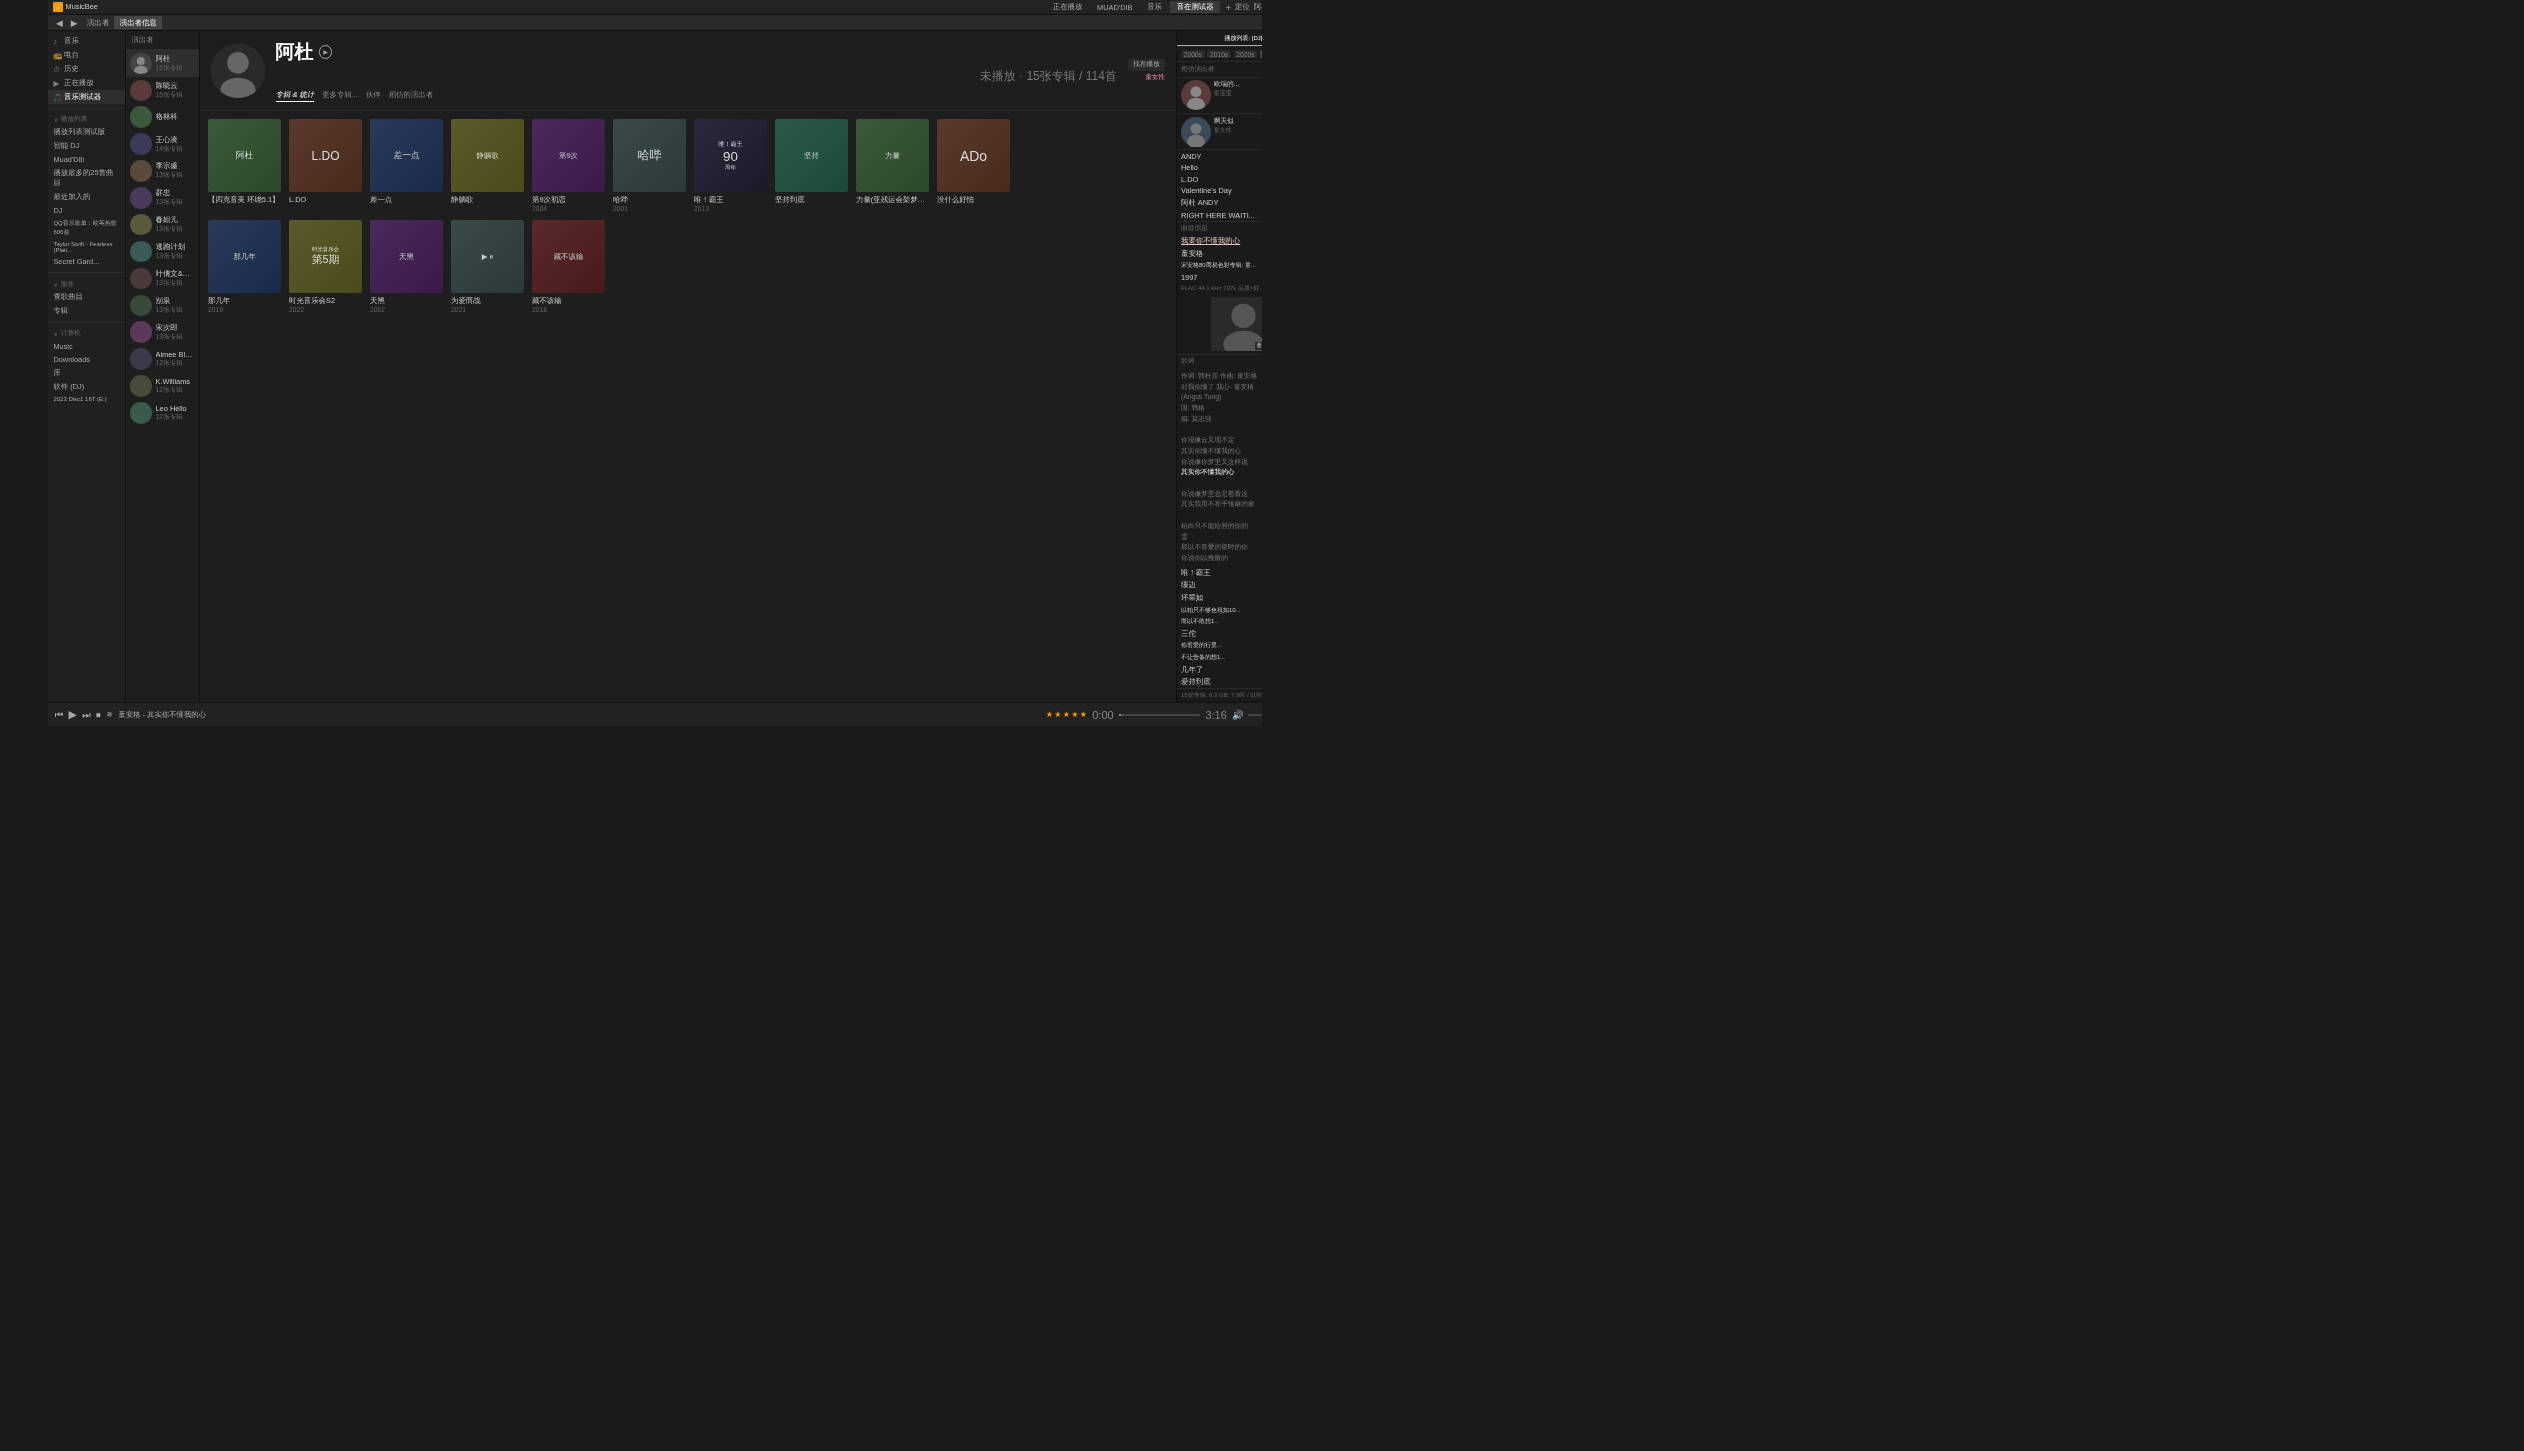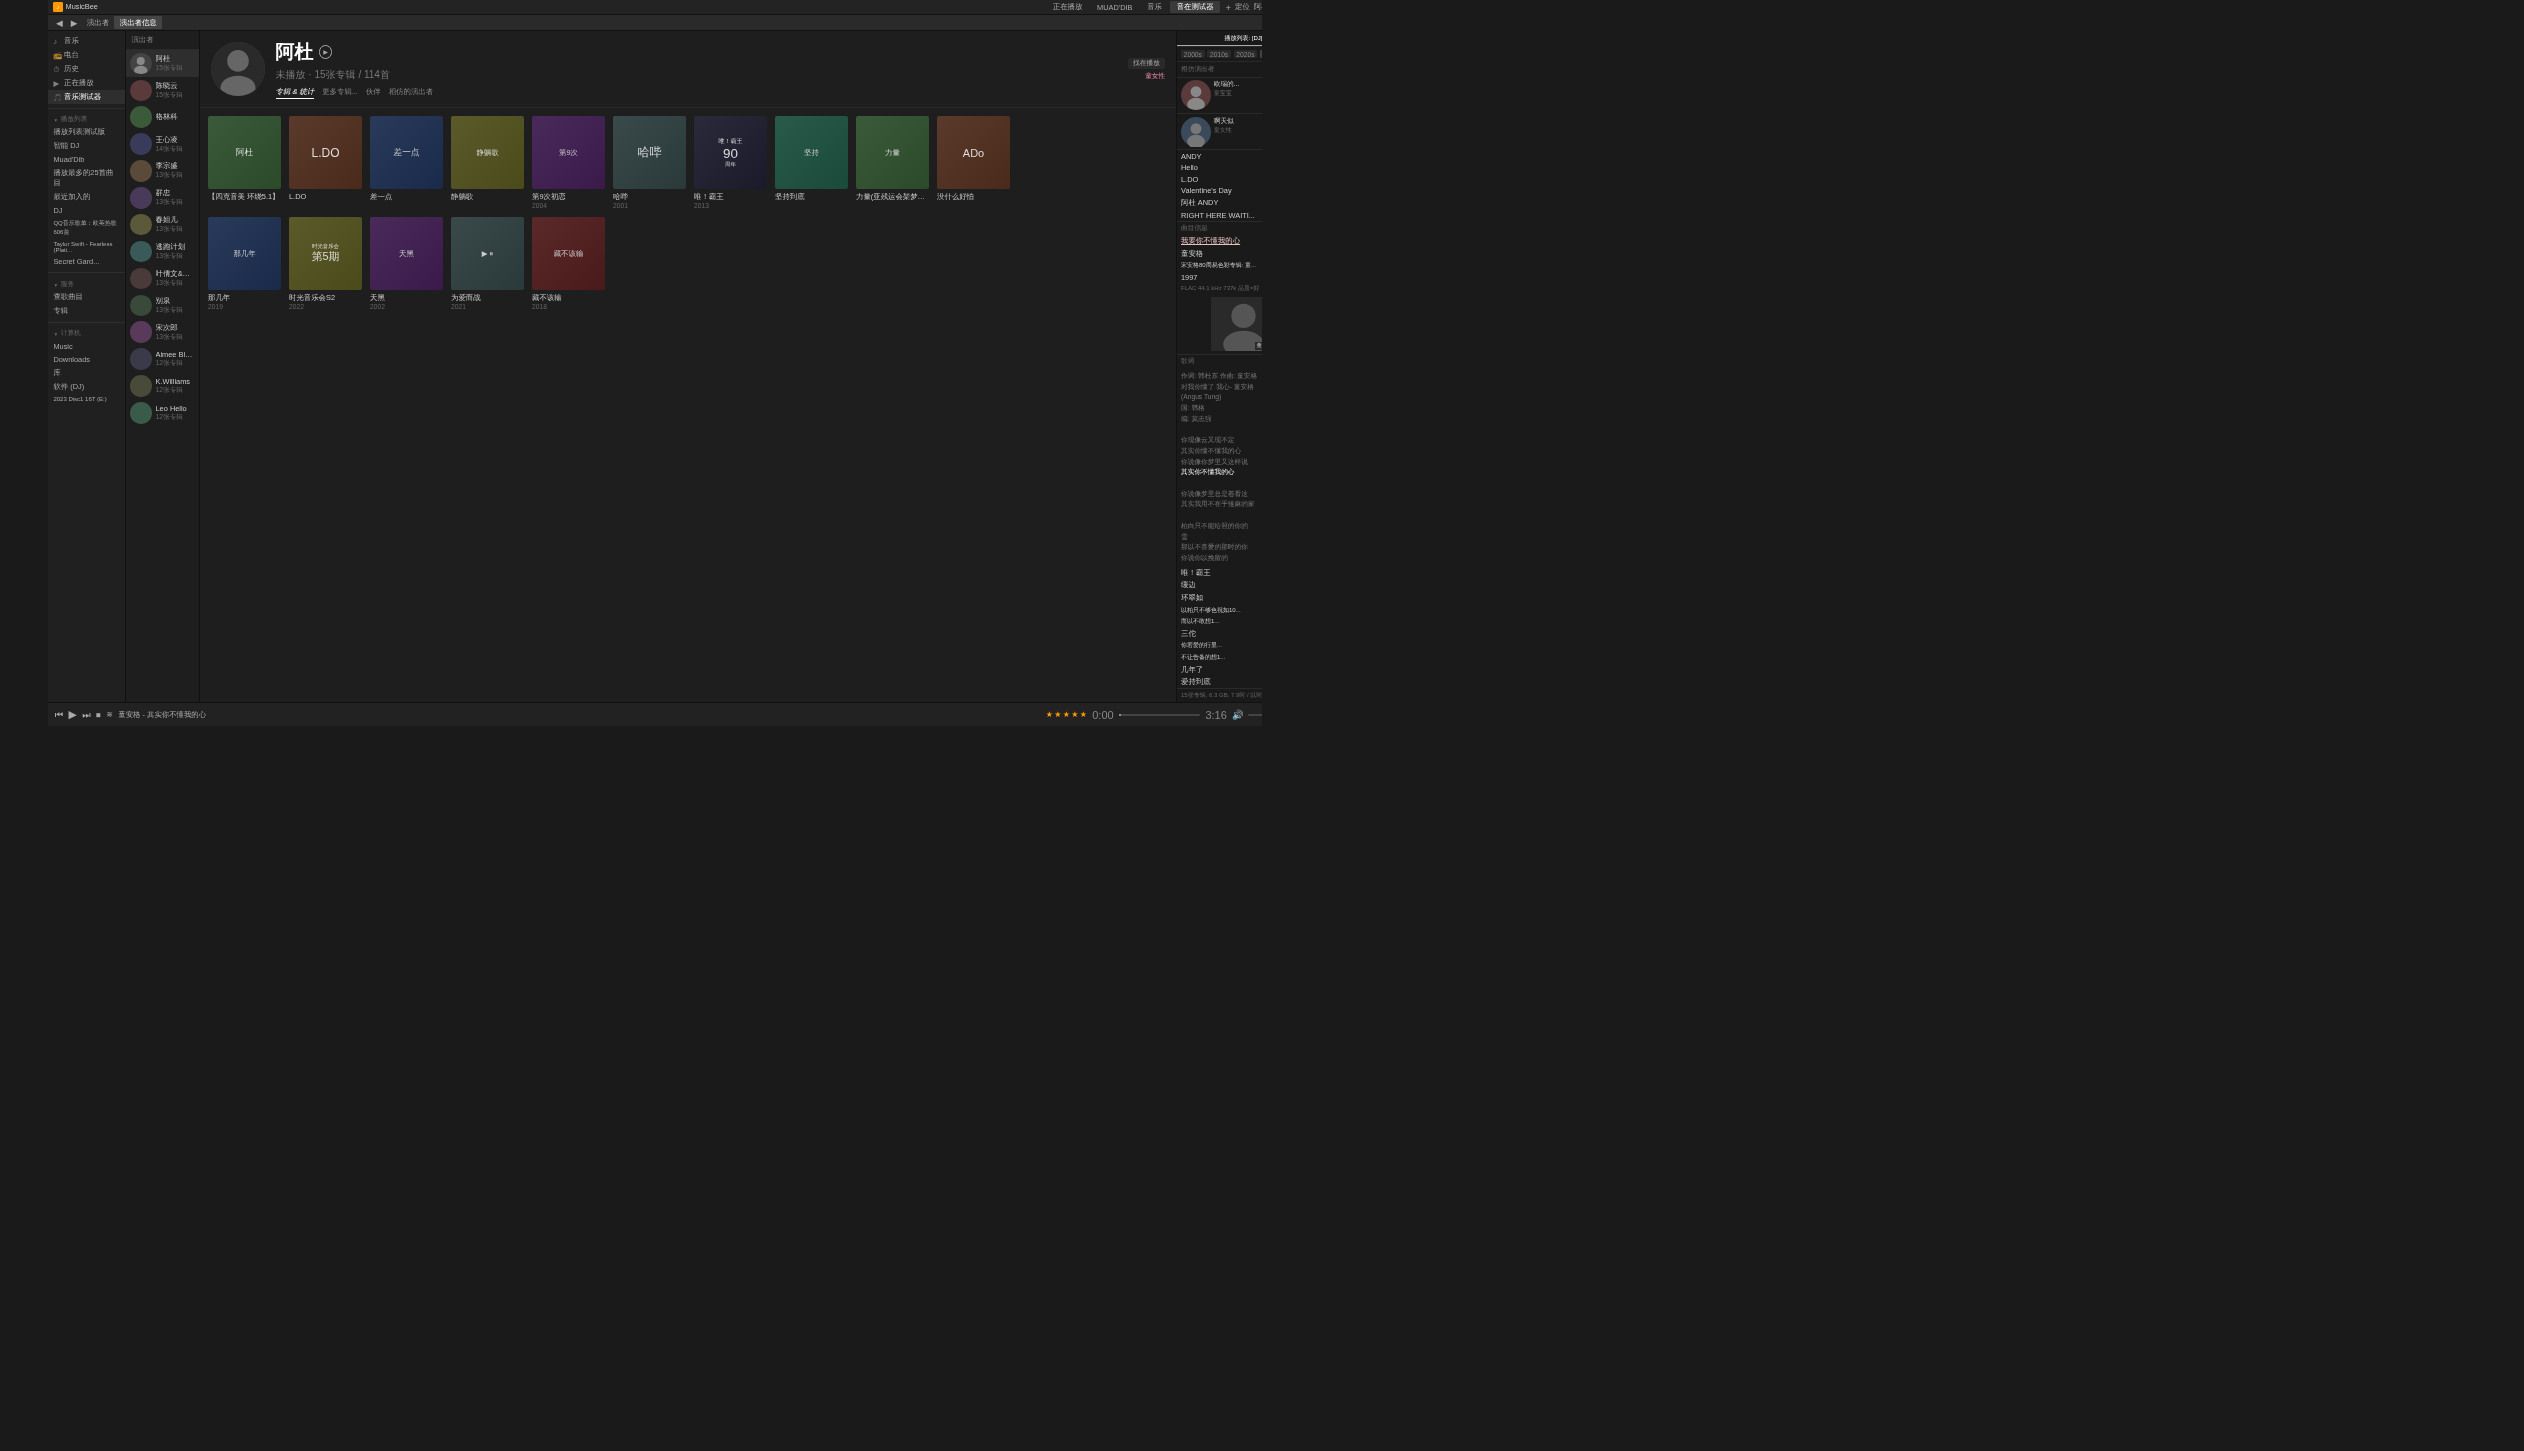--- a/index.html
+++ b/index.html
@@ -245,23 +245,24 @@
     .play-btn-small {
       width: 13.4px; height: 13.4px;
       border-radius: 50%;
       border: 0.7px solid #aaa;
       display: flex; align-items: center; justify-content: center;
       cursor: pointer;
       font-size: 5.4px;
       color: #aaa;
     }
     .artist-meta {
-      font-size: 10px;
+      font-size: 12px;
       color: #777;
       margin-top: 2.7px;
+      text-align: right;
     }
     .artist-tabs {
       display: flex;
       gap: 8px;
       margin-top: 5.4px;
     }
     .artist-tab {
       font-size: 7.4px;
       color: #888;
       cursor: pointer;
@@ -862,21 +863,21 @@
               <div class="album-cover-inner">
                 <span style="color:#ddd;font-size:7.4px;text-align:center;padding:1.3px;">力量</span>
               </div>
             </div>
             <div class="album-title">力量(亚残运会架梦主题曲)</div>
           </div>
 
           <div class="album-item">
             <div class="album-cover album-color-2">
               <div class="album-cover-inner">
-                <span style="color:#ddd;font-size:11px;">ADo</span>
+                <span style="color:#ddd;font-size:14px;">ADo</span>
               </div>
             </div>
             <div class="album-title">没什么好怕</div>
           </div>
 
         </div>
 
         <div class="albums-row" style="margin-top:8px;">
 
           <div class="album-item">

